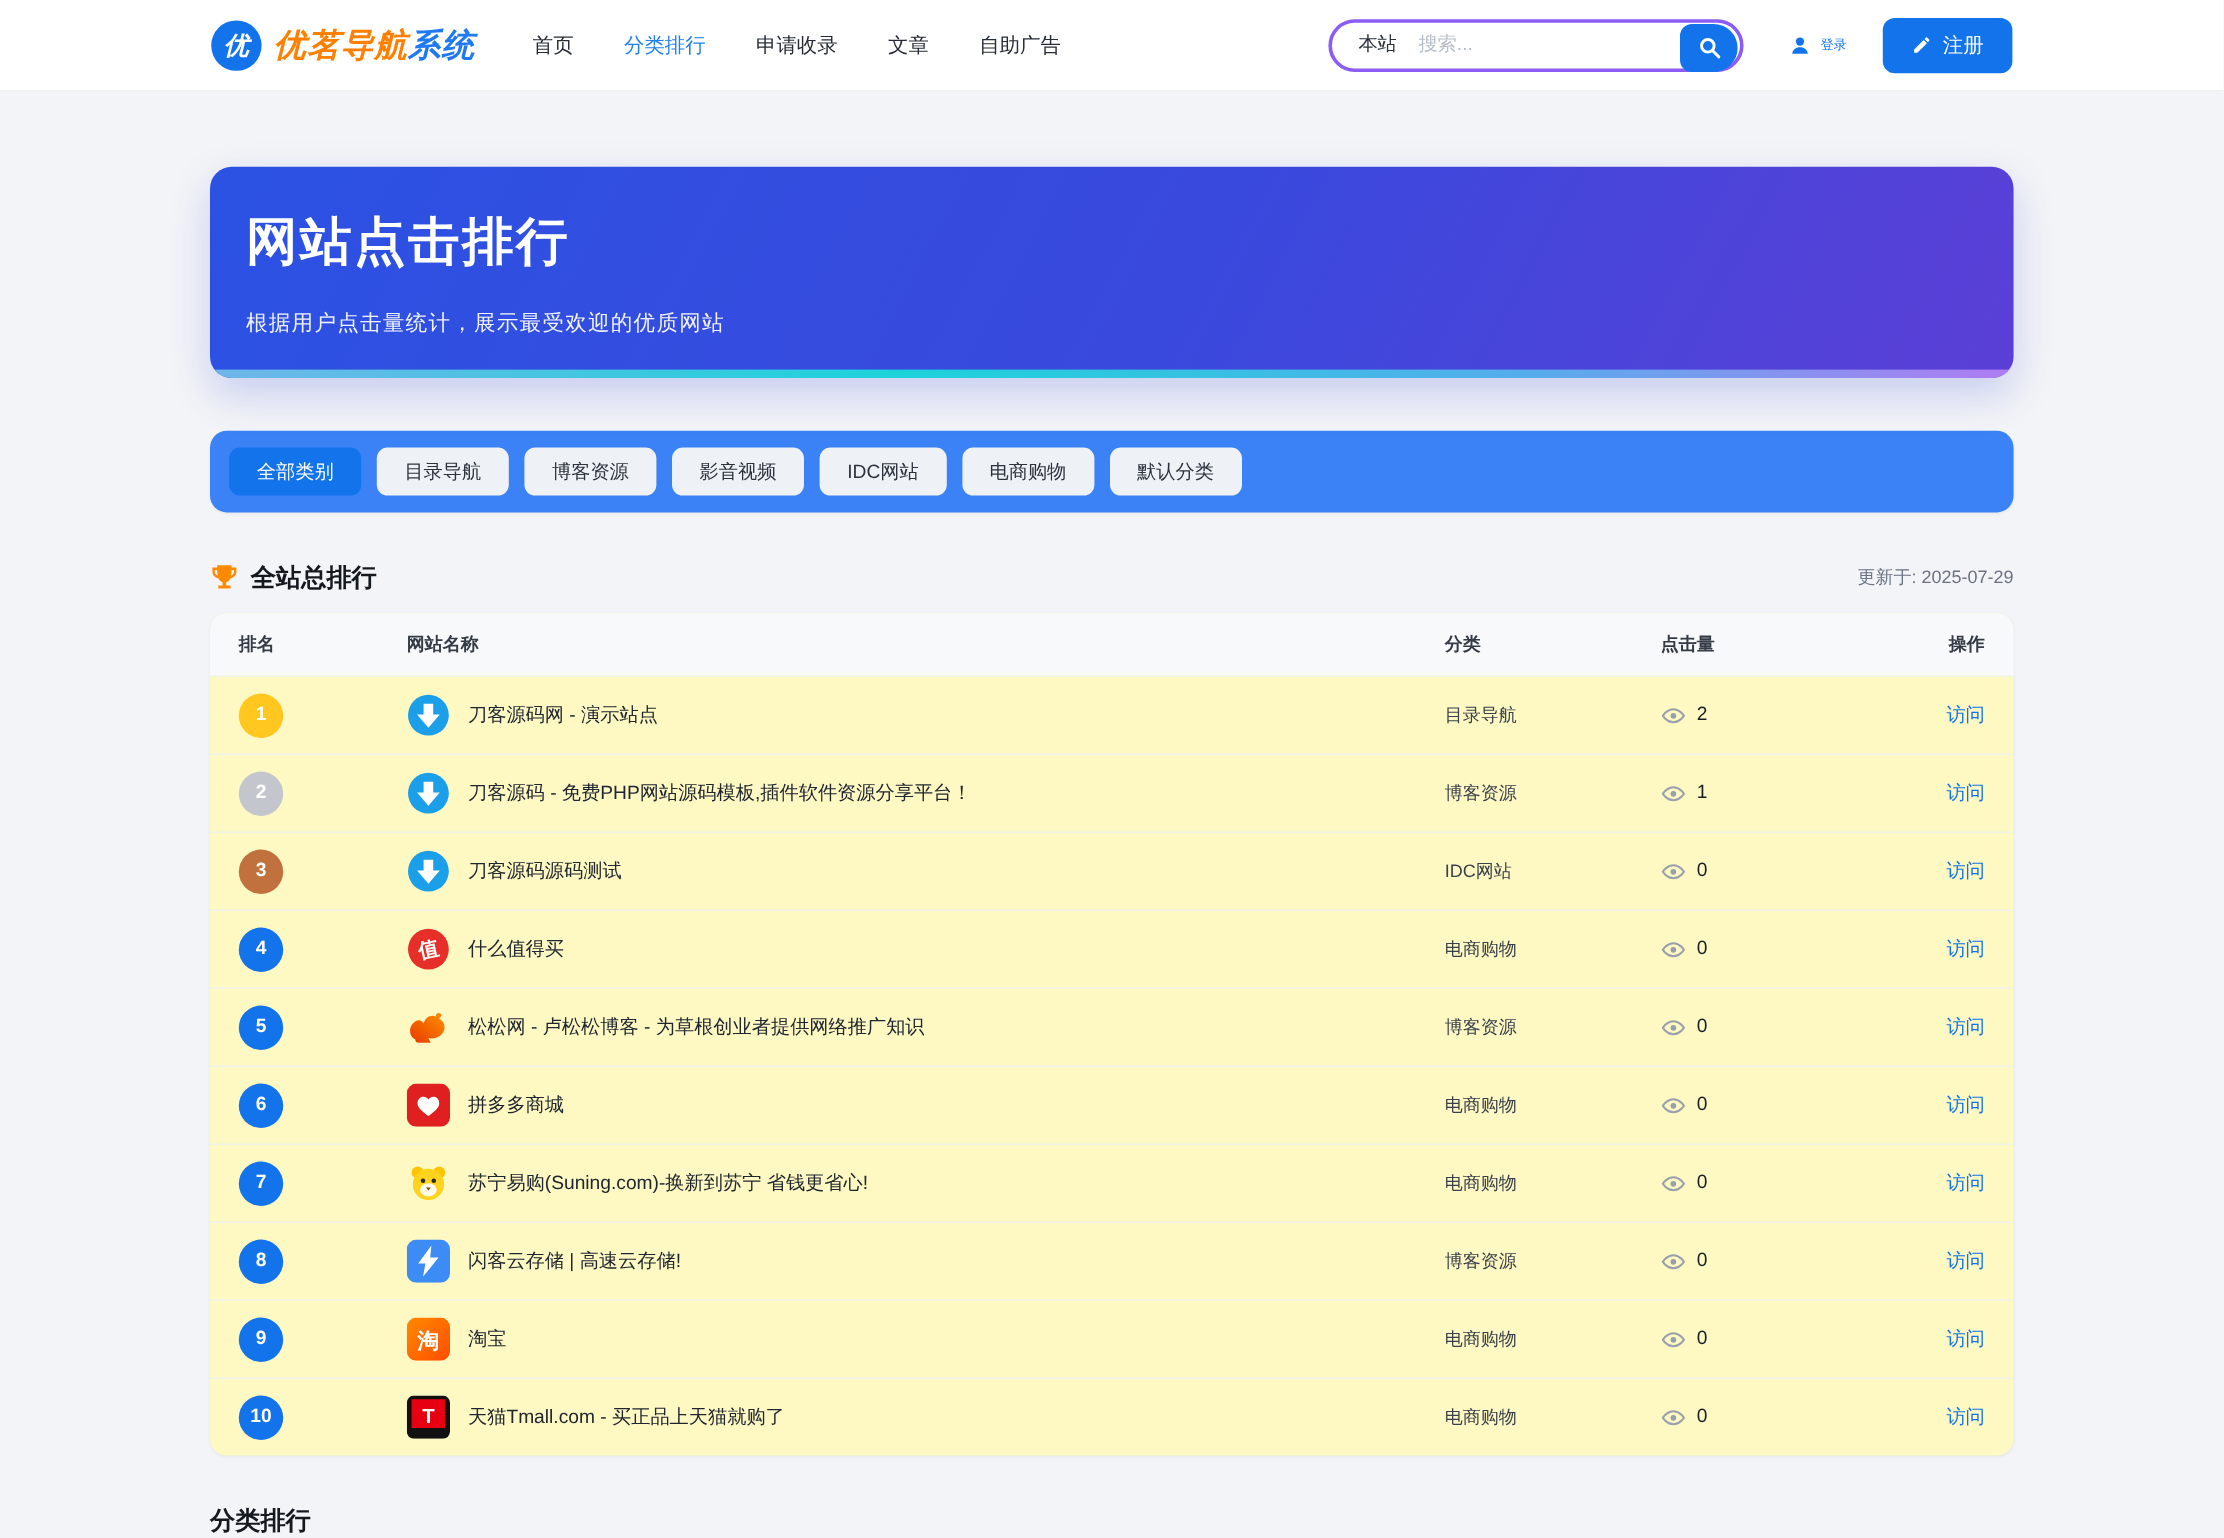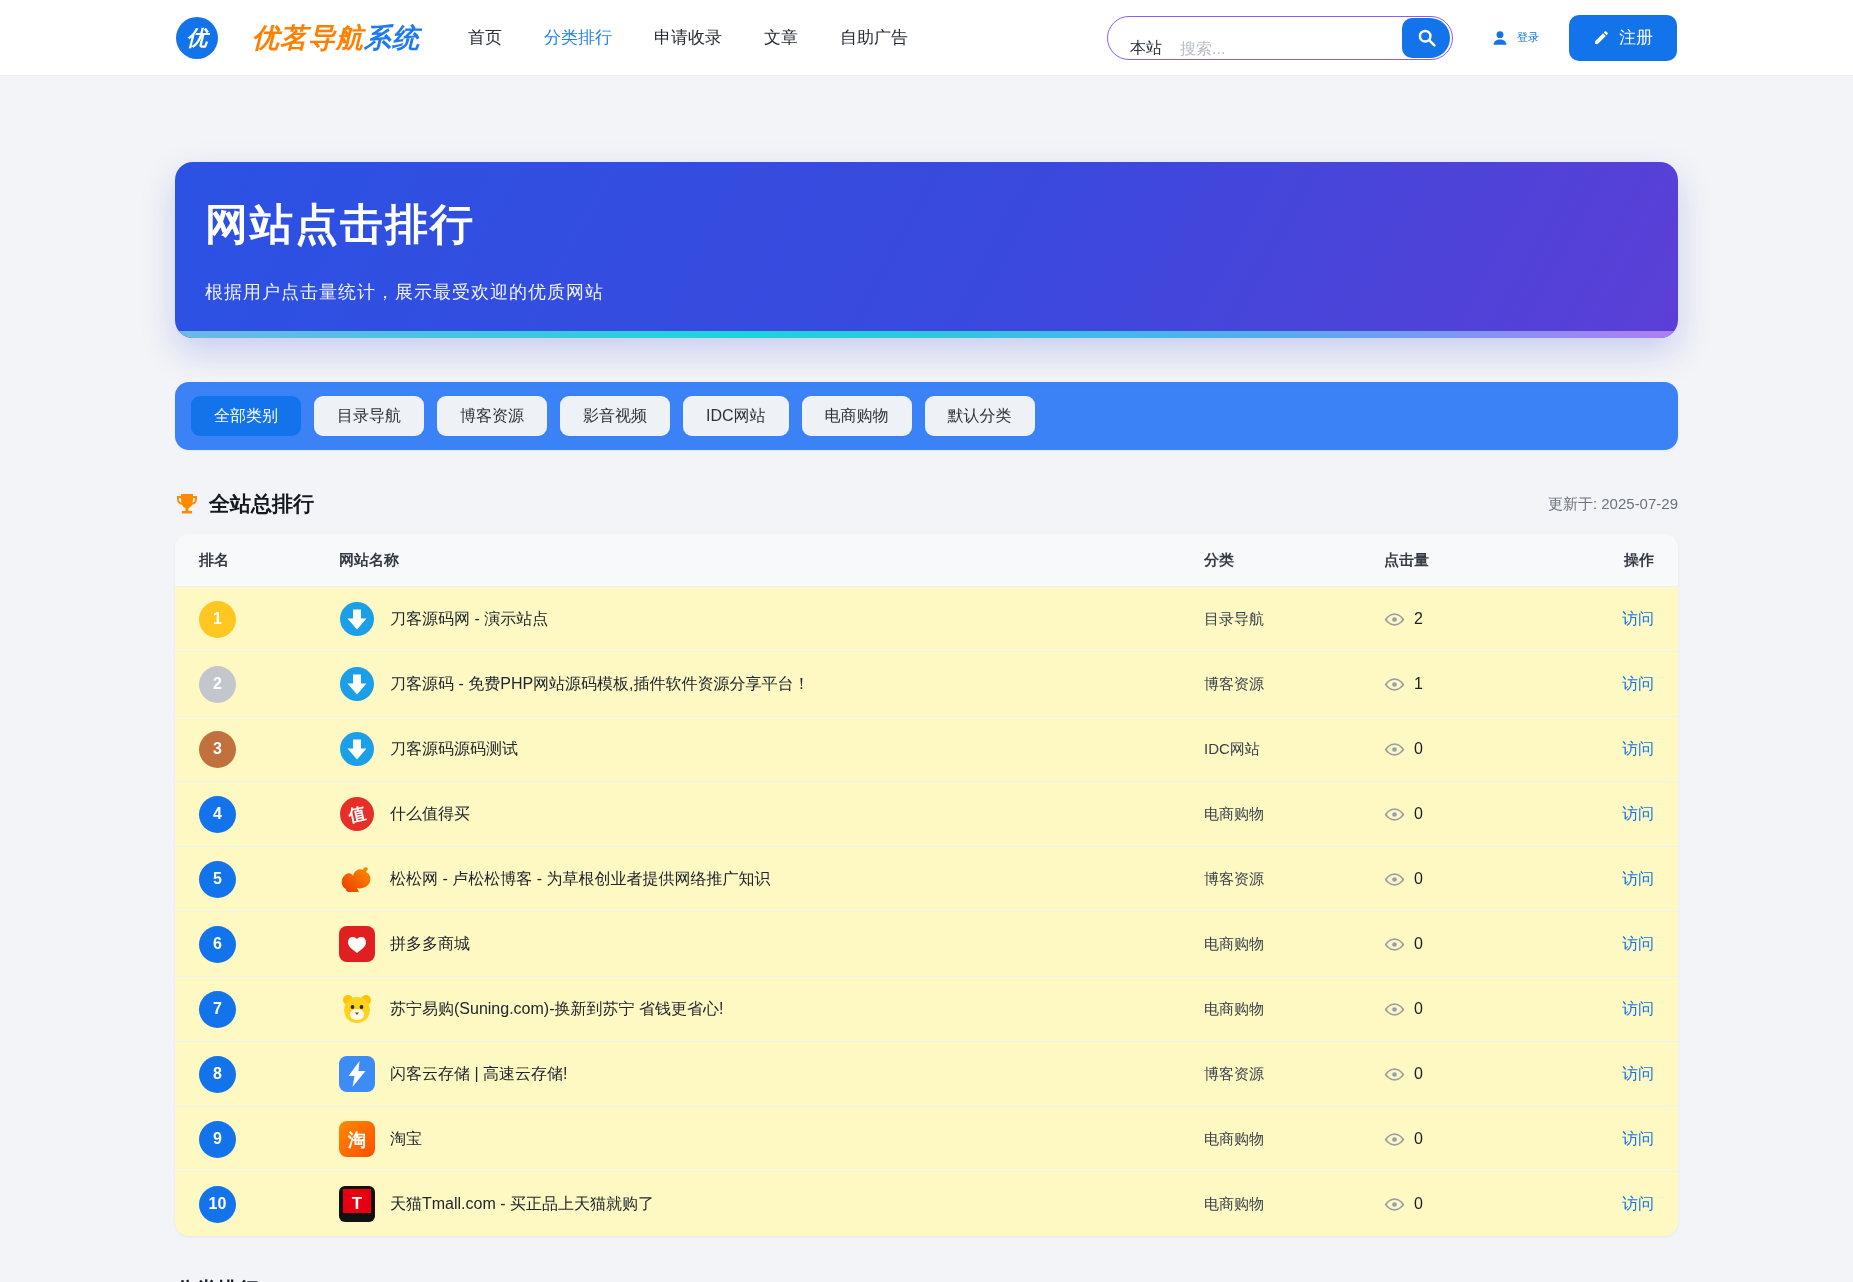--- a/index.html
+++ b/index.html
@@ -19,29 +19,29 @@
   header{
     height:76px;background:#fff;border-bottom:1px solid #ecEFf3;
     display:flex;align-items:center;padding:0 176px;
   }
   .logo{display:flex;align-items:center;gap:10px;cursor:pointer;}
   .logo-circle{
     width:42px;height:42px;border-radius:50%;background:var(--primary);
     color:#fff;font-size:21px;font-weight:bold;font-style:italic;
     display:flex;align-items:center;justify-content:center;flex:0 0 auto;
   }
-  .logo-name{font-size:27px;font-weight:bold;font-style:italic;letter-spacing:1px;white-space:nowrap;margin-left:24px;}
+  .logo-name{font-size:27px;font-weight:bold;font-style:italic;letter-spacing:1px;white-space:nowrap;}
   .ln-a{color:var(--brand-orange);}
   .ln-b{color:#1f7af2;}
   nav{display:flex;gap:42px;margin-left:48px;}
   .nav-item{font-size:17px;color:#272c34;text-decoration:none;cursor:pointer;white-space:nowrap;}
   .nav-item.active{color:#2080f2;}
   .search{
-    margin-left:auto;display:flex;align-items:flex-end;
-    width:346px;height:44px;border:1px solid #8b5cf6;border-radius:22px;
+    margin-left:auto;display:flex;align-items:center;
+    width:346px;height:44px;border:3px solid #8b5cf6;border-radius:22px;
     background:#fff;position:relative;
   }
   .scope{font-size:16px;color:#2b313b;padding:0 16px 0 22px;cursor:pointer;white-space:nowrap;}
   .search input{
     border:none;outline:none;flex:1;font-size:16px;color:#333;min-width:0;
     font-family:"Liberation Sans",sans-serif;background:transparent;
   }
   .search input::placeholder{color:#b7bdc7;}
   .sbtn{
     position:absolute;right:2px;top:1px;width:48px;height:40px;border:none;cursor:pointer;
@@ -55,21 +55,21 @@
   .register{
     margin-left:30px;height:46px;padding:0 24px;border:none;border-radius:10px;cursor:pointer;
     background:var(--primary);color:#fff;font-size:17px;
     display:flex;align-items:center;gap:9px;white-space:nowrap;
     font-family:"Liberation Sans",sans-serif;
   }
   
   .wrap{width:1503px;margin:0 auto;}
   
   .hero{
-    margin-top:86px;height:176px;border-radius:18px;position:relative;overflow:hidden;
+    margin-top:63px;height:176px;border-radius:18px;position:relative;overflow:hidden;
     background:linear-gradient(118deg,var(--banner-from,#2b52e3) 0%,#3a49dd 55%,var(--banner-to,#5b3fd6) 100%);
     box-shadow:0 14px 34px rgba(47,72,213,.22);
   }
   .hero h1{margin:0;padding:34px 0 0 30px;font-size:43px;color:#fff;letter-spacing:2px;}
   .hero p{margin:0;padding:26px 0 0 30px;font-size:18px;color:rgba(255,255,255,.93);letter-spacing:1px;}
   .hero-strip{
     position:absolute;left:0;right:0;bottom:0;height:7px;
     background:linear-gradient(90deg,#6fb6e9 0%,#1cd3da 38%,#53aeeb 72%,#b07cf3 100%);
   }
   

